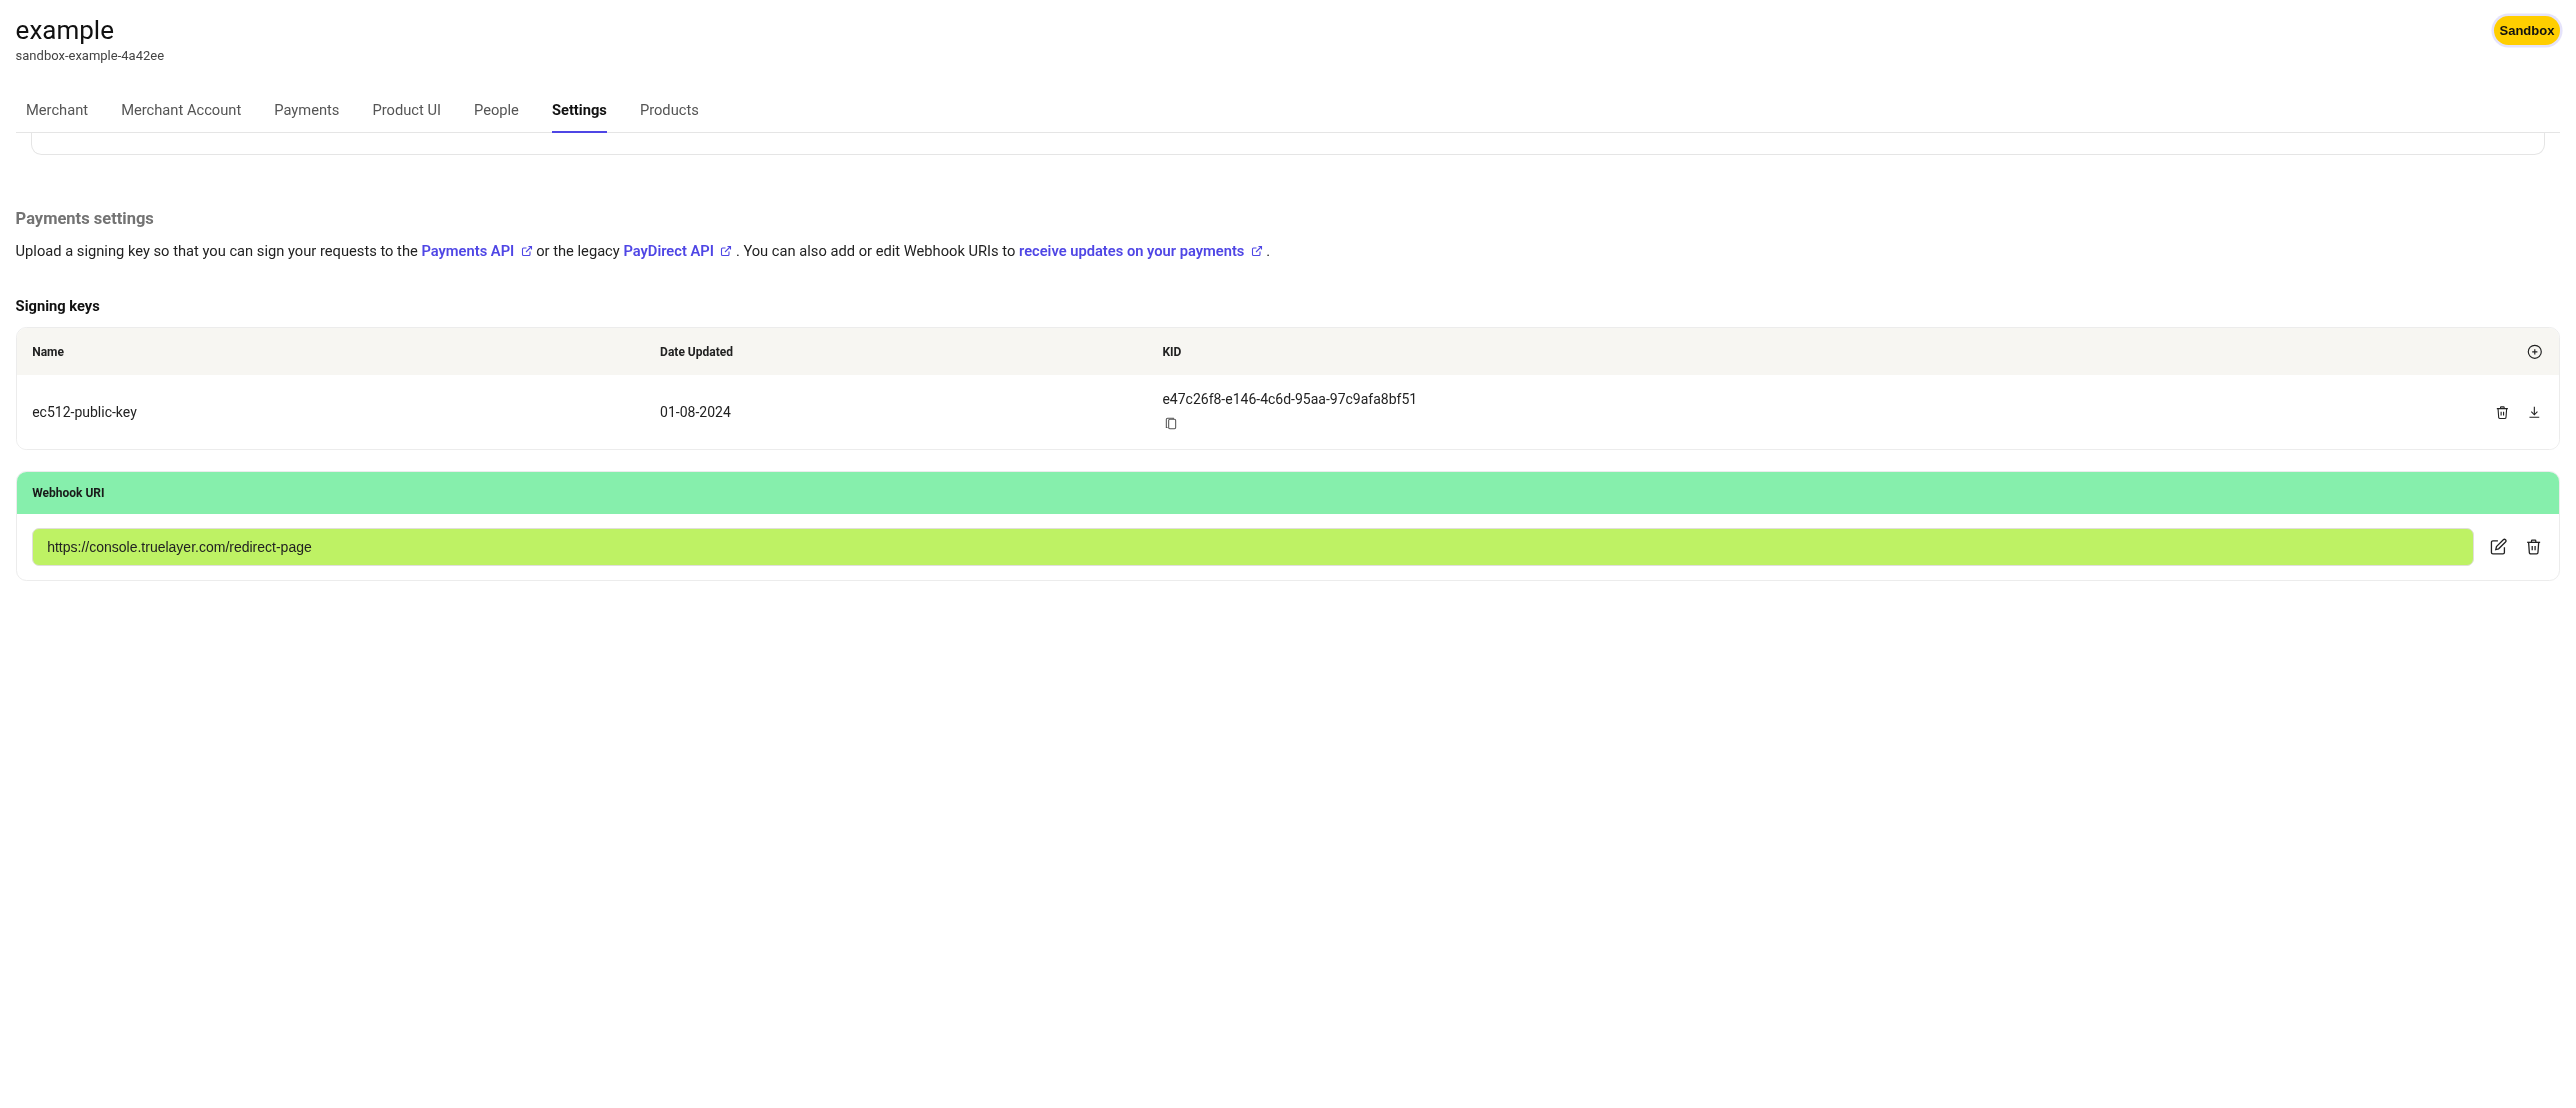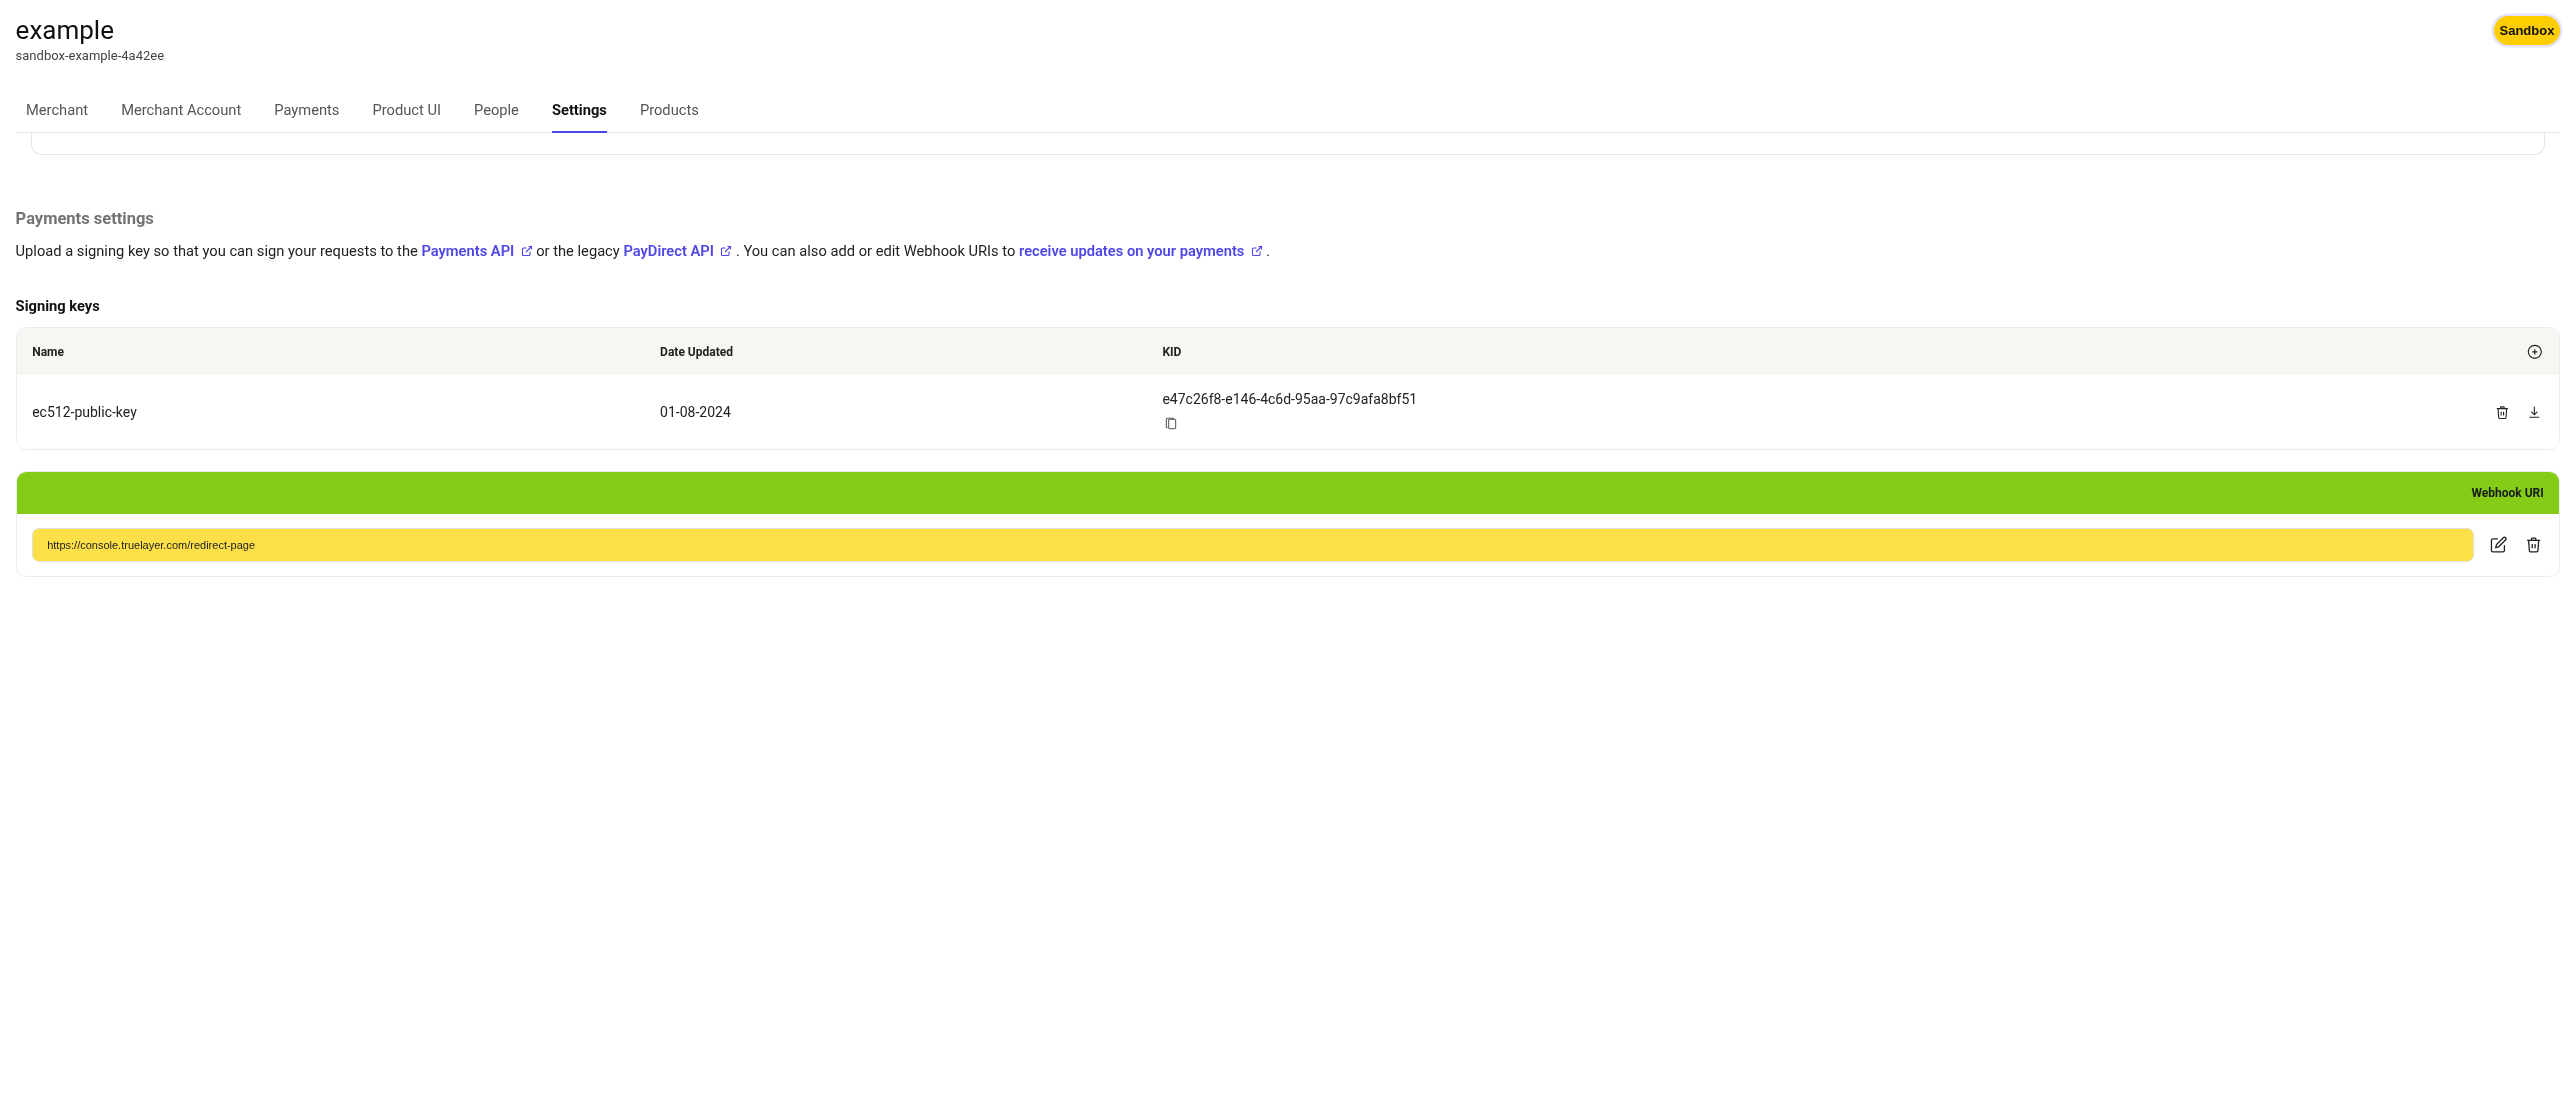--- a/index.html
+++ b/index.html
@@ -152,39 +152,38 @@
   align-items: center;
 }
 
 .webhook-card {
   border: 0.9px solid #ececec;
   border-radius: 10.4px;
   overflow: hidden;
   margin-top: 21px;
 }
 .webhook-header {
-  background: #84cc16;
+  background: #86efac;
   padding: 14px 15.6px;
   font-weight: 700;
   font-size: 12px;
-  text-align: right;
 }
 .webhook-body {
   padding: 14px 15.6px;
   display: flex;
   align-items: center;
   gap: 14px;
 }
 .webhook-input {
   flex: 1;
-  background: #fde047;
+  background: #bef264;
   border: 0.9px solid #e0dfda;
   border-radius: 7px;
   padding: 10.4px 14px;
-  font-size: 11px;
+  font-size: 14px;
   color: #222;
 }
 svg { display: block; }
 </style>
 </head>
 <body>
 
 <div class="container">
 
   <div class="header-row">

